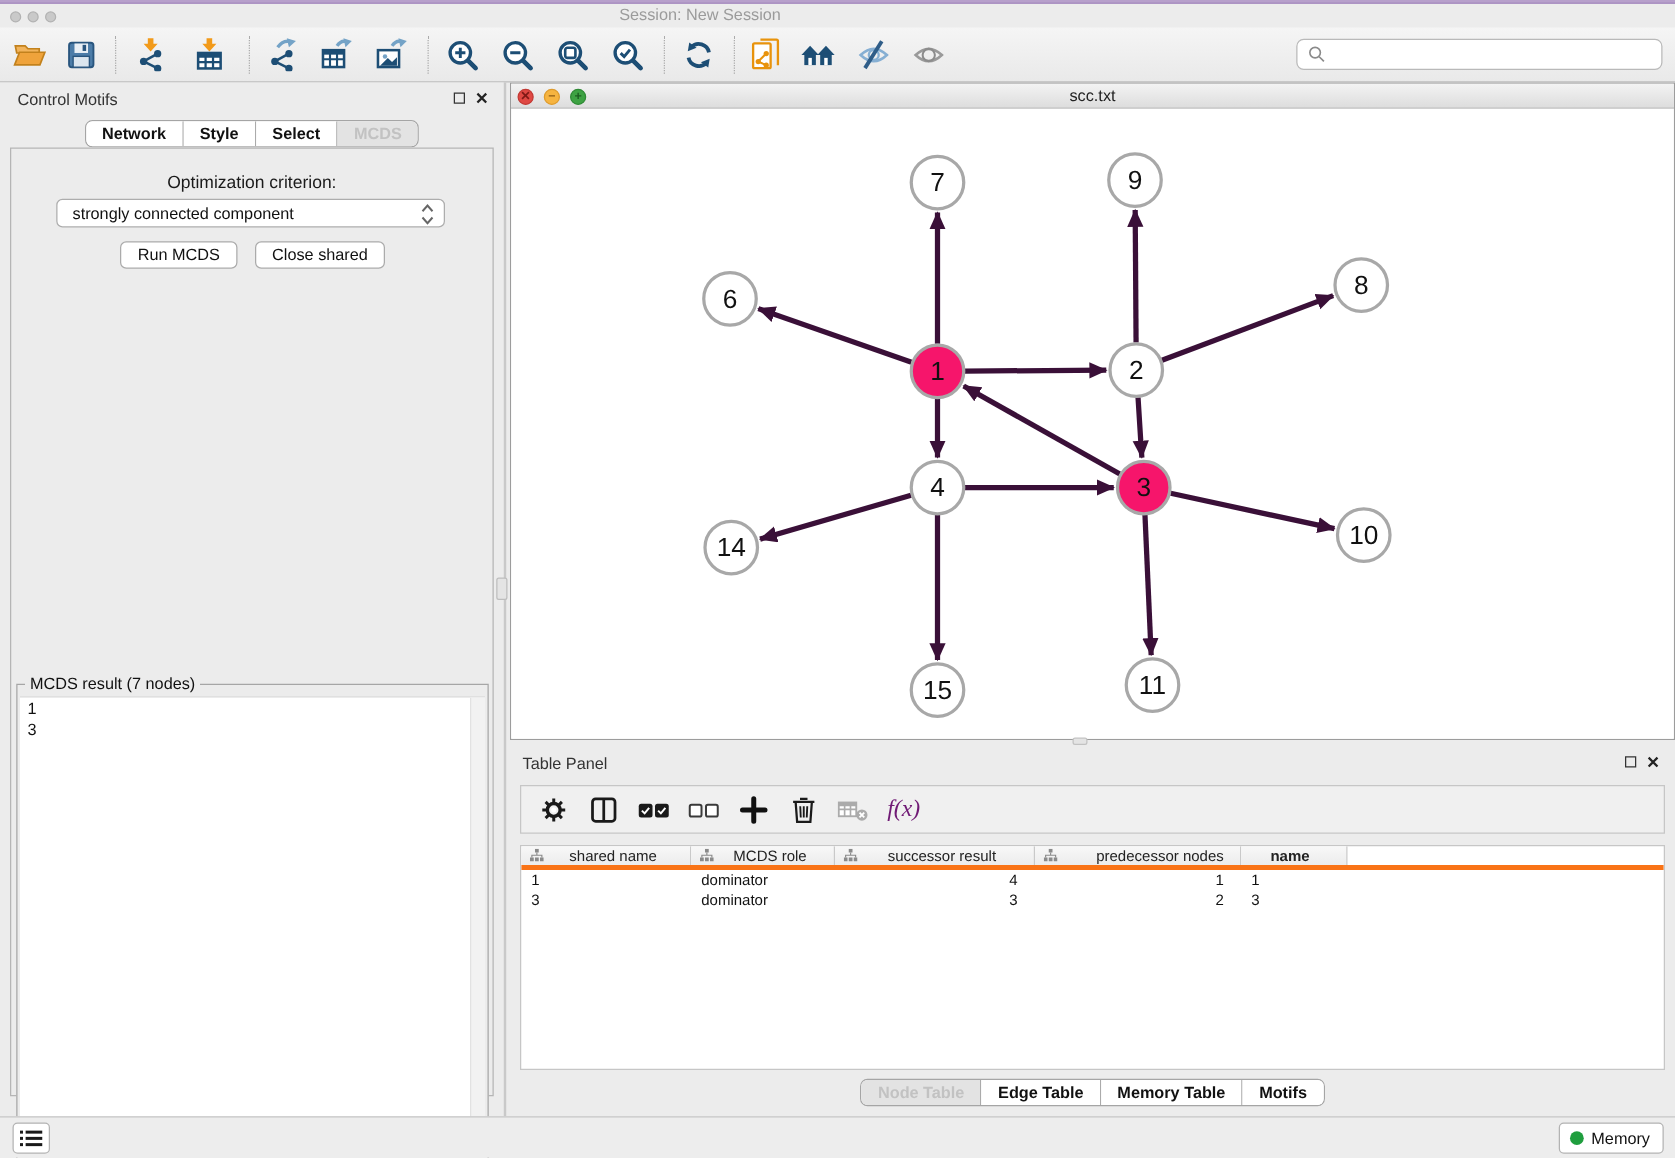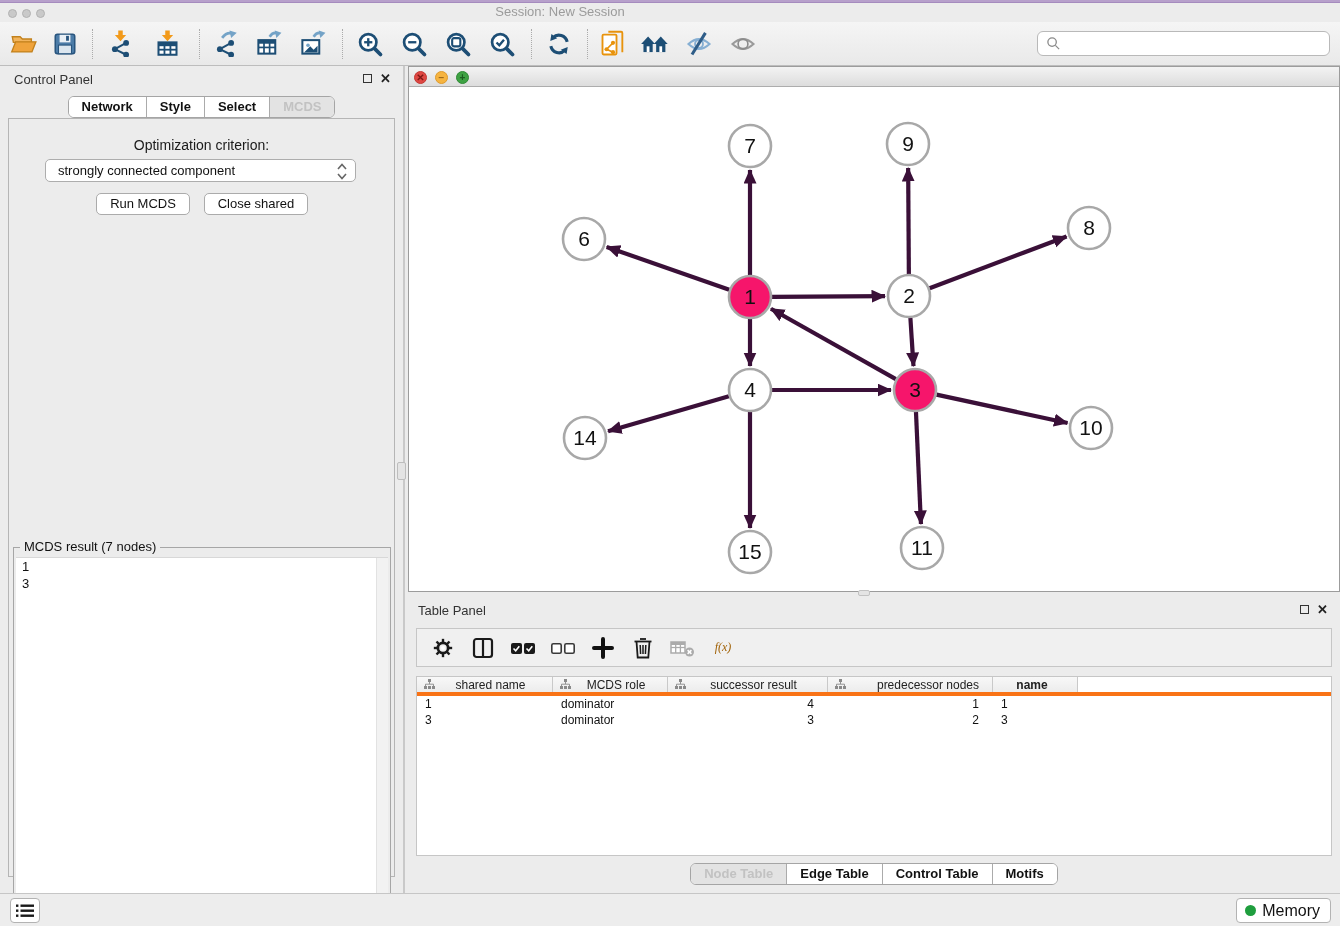--- a/index.html
+++ b/index.html
@@ -56,38 +56,38 @@
   #light-min    { left:26px; background:#F6B440; border:1px solid #DE9B2D; color:#99661A; }
   #light-max    { left:47px; background:#3EA243; border:1px solid #2F8A35; color:#1C5D20; }
   #net-title { position:absolute; left:0; top:2px; width:100%; text-align:center; font-size:13px; color:#222; }
   #net-canvas { position:absolute; left:0; top:20px; width:930px; height:504px; background:#fff; }
   #h-handle { position:absolute; left:858px; top:590px; width:12px; height:6px; background:#E4E4E4; border:1px solid #C2C2C2; border-radius:2px; }
 
   
   #table-panel { position:absolute; left:408px; top:597px; width:932px; height:296px; background:#ECECEC; }
   #tp-toolbar { position:absolute; left:8px; top:31px; width:916px; height:39px; background:#F0F0F0; border:1px solid #C6C6C6; display:flex; align-items:center; padding-left:12px; gap:12px; }
   .tp-icon { width:28px; height:26px; display:flex; align-items:center; justify-content:center; }
-  .fx-label { font-family:"Liberation Serif", serif; font-style:italic; font-size:12px; color:#a16207; }
+  .fx-label { font-family:"Liberation Serif", serif; font-style:italic; font-size:19px; color:#701a75; }
   #tp-table { position:absolute; left:8px; top:79px; width:916px; height:180px; background:#fff; border:1px solid #C6C6C6; overflow:hidden; }
   #tp-header { display:flex; height:19px; border-bottom:4px solid #f97316; }
   .th { display:flex; align-items:center; background:linear-gradient(#F8F8F8,#ECECEC); border-right:1px solid #C9C9C9; font-size:12px; color:#222; }
   .th .hicon { margin-left:7px; flex:0 0 auto; }
   .th .hlabel { flex:1; text-align:center; padding-right:6px; }
   .tr { display:flex; height:16px; }
   .td { font-size:12px; color:#111; line-height:16px; overflow:hidden; white-space:nowrap; }
   .td.left { padding-left:8px; text-align:left; }
   .td.right { padding-right:14px; text-align:right; }
   #tp-tabs-wrap { position:absolute; left:0; top:266px; width:100%; text-align:center; }
 
   
   #statusbar { position:absolute; left:0; top:893px; width:1340px; height:33px; background:#EDEDED; border-top:1px solid #C6C6C6; }
   #list-btn { position:absolute; left:10px; top:4px; width:30px; height:25px; background:#fff; border:1px solid #B3B3B3; border-radius:4px; display:flex; align-items:center; justify-content:center; }
   #memory-btn { position:absolute; right:9px; top:4px; height:25px; padding:0 10px 0 8px; background:#fff; border:1px solid #B3B3B3; border-radius:4px; display:flex; align-items:center; gap:6px; }
   #memory-dot { width:11px; height:11px; border-radius:50%; background:#1F9E3E; }
-  #memory-label { font-size:16px; color:#111; }
+  #memory-label { font-size:13px; color:#111; }
 </style>
 </head>
 <body>
 
 <div id="app">
 
   <div id="titlebar">
     <div id="titlestrip"></div>
     <span class="tl-dot" style="left:8px"></span>
     <span class="tl-dot" style="left:22px"></span>
@@ -247,21 +247,21 @@
     <div id="search-wrap">
       <svg width="15" height="15" viewBox="0 0 16 16">
           <circle cx="6.5" cy="6.5" r="4.5" fill="none" stroke="#8A8A8A" stroke-width="1.4"></circle>
           <line x1="10" y1="10" x2="14" y2="14" stroke="#8A8A8A" stroke-width="1.4"></line>
         </svg>
       <input id="search-input" placeholder="" style="">
     </div>
   </div>
 
   <div id="control-panel">
-    <div class="panel-title">Control Panel</div>
+    <div class="panel-title">Control Motifs</div>
     <div class="panel-btns">
       <span class="icon-restore"></span>
       <span class="icon-close">✕</span>
     </div>
     <div id="cp-tabs-wrap"><span class="seg-tabs" id="cp-tabs">
           <span class="seg-tab">Network</span>
           <span class="seg-tab">Style</span>
           <span class="seg-tab">Select</span>
           <span class="seg-tab active">MCDS</span>
         </span></div>
@@ -286,20 +286,21 @@
           <div id="result-scroll"></div>
         </div>
       </div>
     </div>
   </div>
   <div id="v-split"></div>
   <div id="v-handle"></div>
 
   <div id="net-window">
     <div id="net-titlebar">
+      <div id="net-title">scc.txt</div>
       <span class="light" id="light-close">✕</span>
       <span class="light" id="light-min">−</span>
       <span class="light" id="light-max">+</span>
     </div>
     <div id="net-canvas">
       <svg id="graph-svg" width="930" height="504" viewBox="0 0 930 504">
           <defs>
             <marker id="arrow" markerUnits="userSpaceOnUse" markerWidth="16" markerHeight="14" refX="13.5" refY="6.5" orient="auto">
               <path d="M0,0 L14.5,6.5 L0,13 Z" fill="#3A1038"></path>
             </marker>
@@ -512,21 +513,21 @@
             <div class="td left" style="width: 115px;">dominator</div>
             <div class="td right" style="width: 160px;">3</div>
             <div class="td right" style="width: 165px;">2</div>
             <div class="td left" style="width: 85px;">3</div>
           </div>
         </div>
     </div>
     <div id="tp-tabs-wrap"><span class="seg-tabs" id="tp-tabs">
           <span class="seg-tab active">Node Table</span>
           <span class="seg-tab">Edge Table</span>
-          <span class="seg-tab">Control Table</span>
+          <span class="seg-tab">Memory Table</span>
           <span class="seg-tab">Motifs</span>
         </span></div>
   </div>
 
   <div id="statusbar">
     <div id="list-btn">
       <svg width="18" height="14" viewBox="0 0 18 14">
           <g fill="#1A1A1A">
             <rect x="0" y="0.5" width="2.4" height="2.4"></rect>
             <rect x="4.5" y="0.5" width="13.5" height="2.4"></rect>

